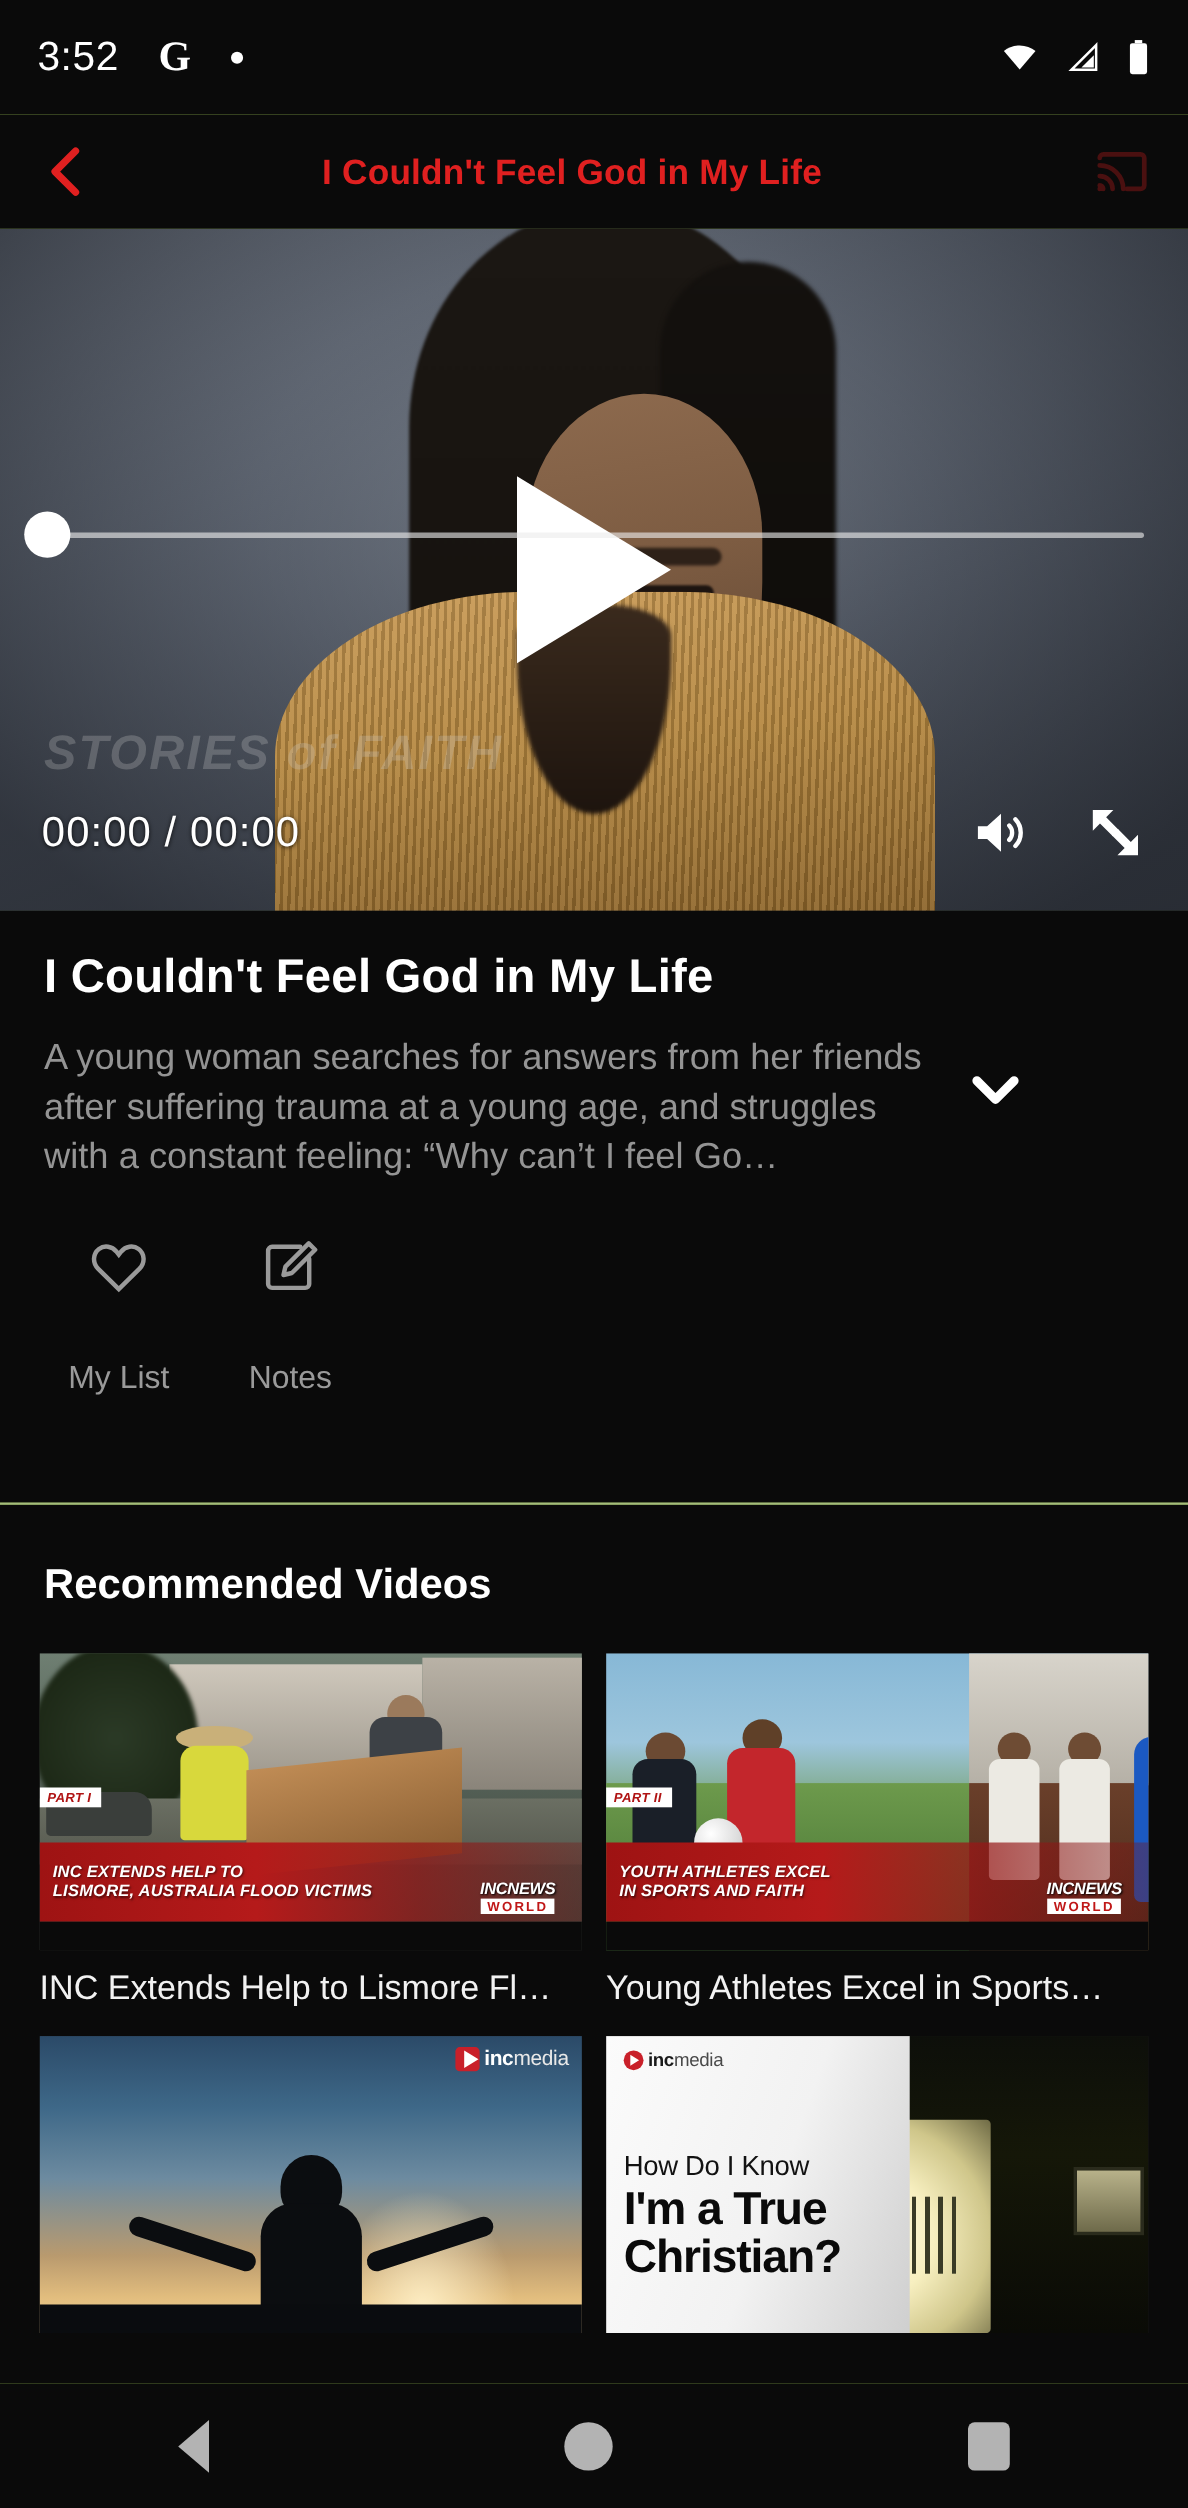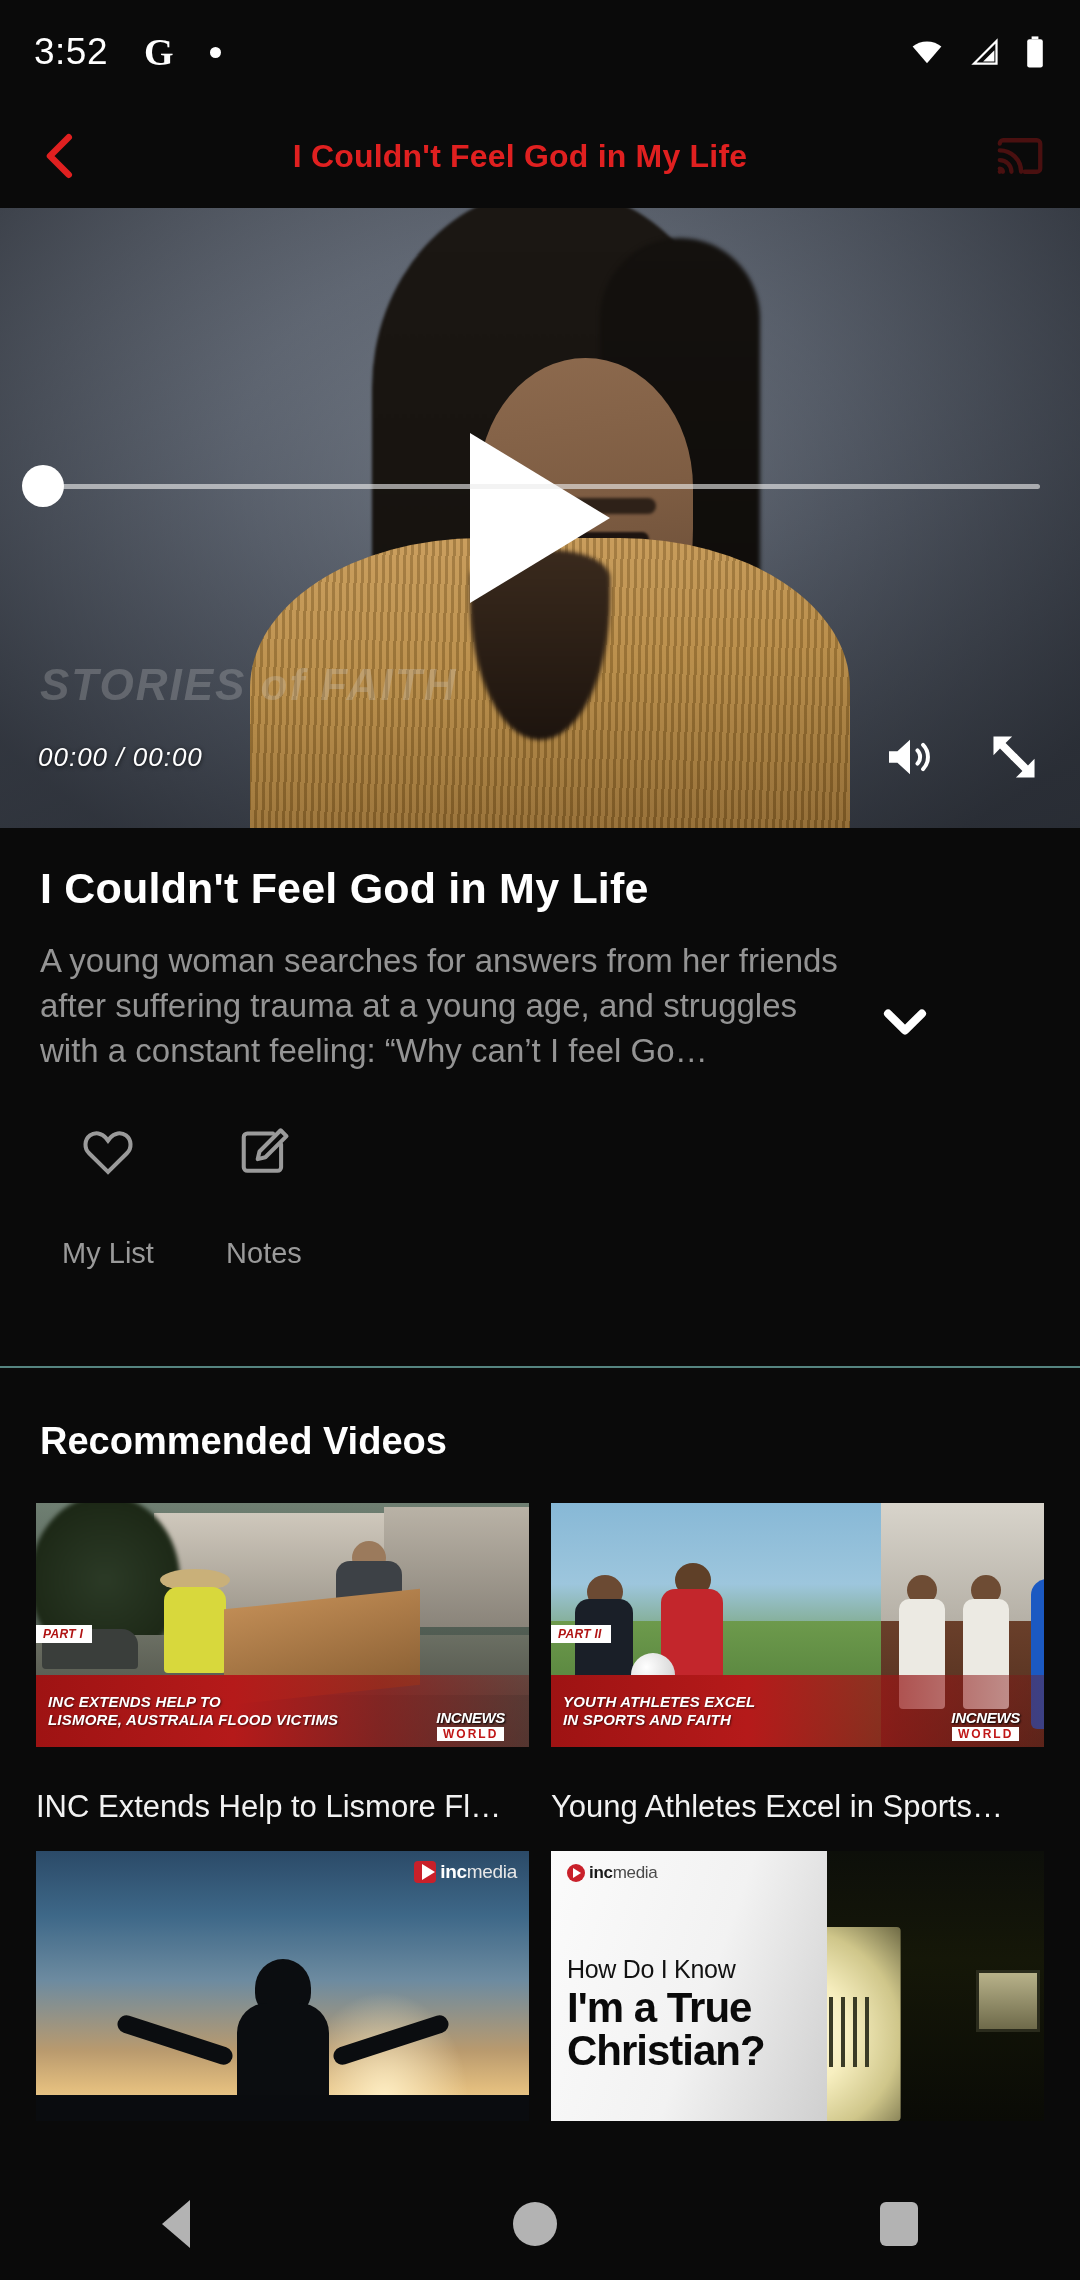--- a/index.html
+++ b/index.html
@@ -2,21 +2,21 @@
 <html><head>
 <meta charset="utf-8">
 <style>
   * { margin:0; padding:0; box-sizing:border-box; }
   html, body {
     width:1080px; height:2280px;
     background:#000;
     font-family:"Liberation Sans", sans-serif;
     overflow:hidden;
   }
-  .phone { position:relative; width:1080px; height:2280px; background:#0f766e; }
+  .phone { position:relative; width:1080px; height:2280px; background:#bef264; }
 
   
   .statusbar {
     position:absolute; top:0; left:0; width:1080px; height:104px;
     display:flex; align-items:center; padding:0 34px;
     background:#0a0a0a;
   }
   .sb-time { color:#fff; font-size:37px; letter-spacing:.5px; }
   .sb-g {
     color:#fff; font-size:38px; font-weight:bold; margin-left:36px;
@@ -113,33 +113,32 @@
   }
   .seek-thumb {
     position:absolute; left:22px; top:9px; width:42px; height:42px;
     background:#fff; border-radius:50%;
   }
   .ctrl-row {
     position:absolute; left:0; right:0; bottom:36px; height:70px;
     display:flex; align-items:center; padding:0 38px;
   }
   .time-text {
-    color:#fff; font-size:26px; letter-spacing:1px;
+    color:#fff; font-size:38px; letter-spacing:1px;
     text-shadow:0 1px 4px rgba(0,0,0,.8);
-    font-style:italic;
   }
   .ctrl-right { margin-left:auto; display:flex; align-items:center; gap:48px; }
 
   
   .info {
     position:absolute; top:828px; left:0; width:1080px; height:538px;
     background:#0a0a0a; padding:36px 40px 0 40px;
   }
   .vid-title { color:#fff; font-size:43px; font-weight:bold; letter-spacing:.2px; }
-  .desc-row { display:flex; align-items:center; margin-top:26px; }
+  .desc-row { display:flex; align-items:flex-start; margin-top:26px; }
   .vid-desc {
     color:#949494; font-size:33px; line-height:1.36; flex:1; padding-right:18px;
     max-width:820px;
   }
   .expand-btn { width:90px; display:flex; justify-content:center; padding-top:32px; }
   .actions { display:flex; gap:56px; margin-top:52px; padding-left:18px; }
   .action { display:flex; flex-direction:column; align-items:center; width:100px;gap:47px; }
   .action-label { color:#9a9a9a; font-size:29px; margin-top:14px; }
   .divider {
     position:absolute; left:0; top:1366px; width:1080px; height:2px;

